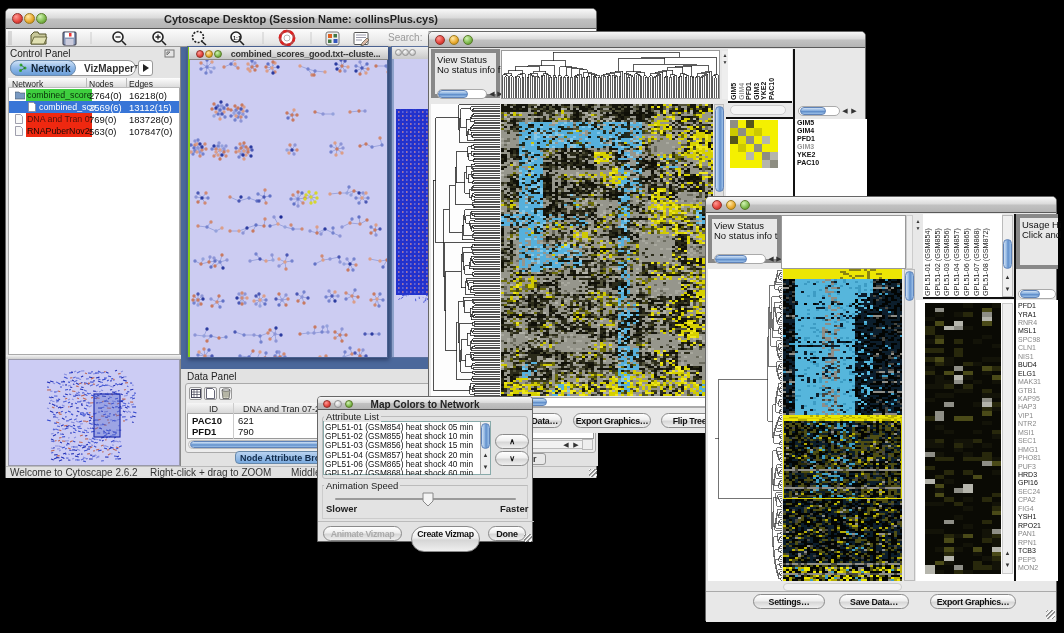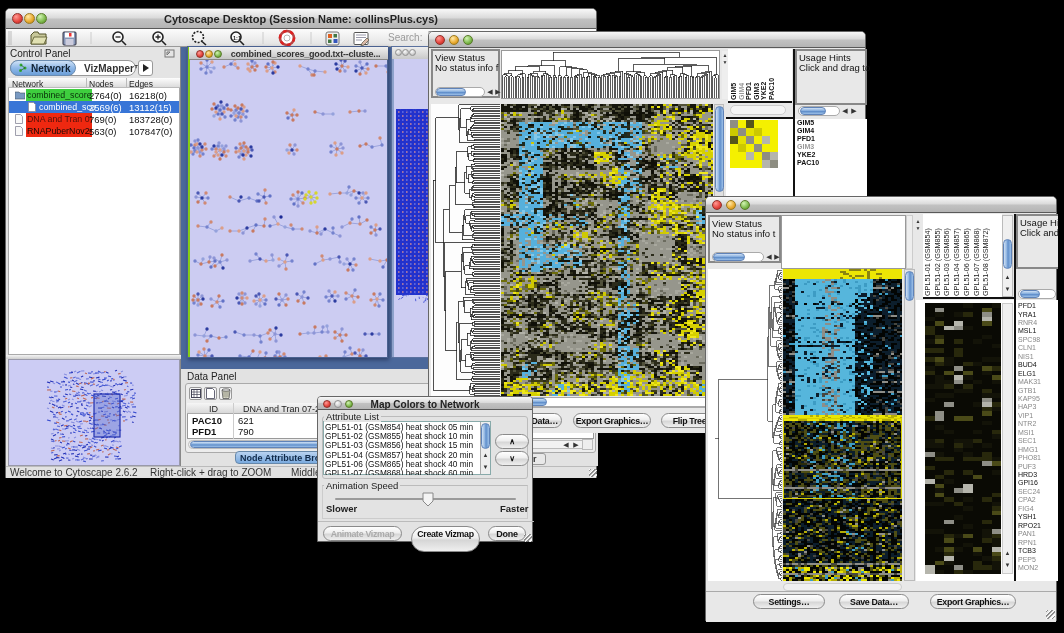--- a/index.html
+++ b/index.html
@@ -6,21 +6,21 @@
 .a{position:absolute}
 .win{position:absolute;border:1px solid #666;border-radius:5px 5px 0 0;background:#e9e9e9}
 .tb{position:absolute;left:0;right:0;top:0;border-bottom:1px solid #595959;border-radius:4px 4px 0 0;
  background:linear-gradient(#f8f8f8,#d9d9d9 48%,#c2c2c2 52%,#b4b4b4)}
 .tt{position:absolute;left:0;right:0;text-align:center;font-weight:bold;color:#222;white-space:nowrap}
 .tl{position:absolute;border-radius:50%}
 .red{background:radial-gradient(circle at 35% 30%,#ff9a94,#e4423a 60%,#a32e26);border:1px solid #92312b}
 .yel{background:radial-gradient(circle at 35% 30%,#ffe9a8,#e9a92d 60%,#b07b16);border:1px solid #9a7a20}
 .grn{background:radial-gradient(circle at 35% 30%,#d2f4b2,#7cb84c 60%,#50861e);border:1px solid #5a7a2a}
 .gry{background:radial-gradient(circle at 35% 30%,#fbfbfb,#cfcfcf 60%,#a8a8a8);border:1px solid #909090}
-.pane{position:absolute;background:#e8e8e8;border:2px solid #737373}
+.pane{position:absolute;background:#e8e8e8;border:4px solid #737373}
 .txt{position:absolute;white-space:nowrap;color:#111}
 .btn{position:absolute;border:1px solid #8a8a8a;border-radius:99px;color:#111;text-align:center;
  background:linear-gradient(#fff,#eee 45%,#d6d6d6 55%,#efefef);font-weight:bold;overflow:hidden;letter-spacing:-0.3px}
 .sbt{position:absolute;background:#fff;border:1px solid #aaa;border-radius:99px}
 .gel{position:absolute;border-radius:99px;border:1px solid #5f83b9;
  background:linear-gradient(#cfe0f4,#86aede 45%,#5d8cc9 55%,#9cc0e8)}
 .gelv{position:absolute;border-radius:99px;border:1px solid #5f83b9;
  background:linear-gradient(90deg,#cfe0f4,#86aede 45%,#5d8cc9 55%,#9cc0e8)}
 .arr{position:absolute;color:#333;text-align:center;font-size:7px;line-height:8px}
 svg{position:absolute;display:block}
@@ -301,24 +301,20 @@
       <text transform="rotate(-90 30.799999999999997 51)" x="30.799999999999997" y="51" font-size="7" font-weight="bold" fill="#111">GIM3</text>
       <text transform="rotate(-90 38.4 51)" x="38.4" y="51" font-size="7" font-weight="bold" fill="#111">YKE2</text>
       <text transform="rotate(-90 46.0 51)" x="46.0" y="51" font-size="7" font-weight="bold" fill="#111">PAC10</text>
     </svg>
     <div class="a" style="left:299px;top:69px;width:64px;height:2px;background:#111"></div>
     <div class="a" style="left:301px;top:73px;width:56px;height:10px;background:#f4f4f4;border:1px solid #ccc;border-radius:5px"></div>
     <div class="a" style="left:297px;top:85px;width:67px;height:2px;background:#111"></div>
     <div class="a" style="left:364px;top:17px;width:2px;height:358px;background:#111"></div>
     <div class="a" style="left:297px;top:87px;width:67px;height:288px;background:#fff"></div>
     <div class="a" style="left:366px;top:87px;width:72px;height:288px;background:#fff"></div>
-    <div class="pane" style="left:366px;top:17px;width:72px;height:56px;border-color:#888">
-      <div class="txt" style="left:2px;top:1px;font-size:9.5px">Usage Hints</div>
-      <div class="txt" style="left:2px;top:11px;font-size:9.5px">Click and drag to</div>
-    </div>
     <div class="sbt" style="left:369px;top:74px;width:42px;height:10px"></div>
     <div class="gel" style="left:371px;top:75px;width:26px;height:8px"></div>
     <div class="arr" style="left:412px;top:75px;width:8px">◀</div>
     <div class="arr" style="left:421px;top:75px;width:8px">▶</div>
     <div class="a" style="left:2px;top:72px;width:69px;height:292px;background:#fdfdfd">
       <svg style="left:0;top:0" width="69" height="292" viewBox="0 0 69 292">
         <path stroke="#151515" stroke-width="0.75" fill="none" shape-rendering="crispEdges" d="M69.0 4.3L42.3 4.3M69.0 6.0L42.3 6.0M42.3 4.3L42.3 6.0M42.3 5.2L41.3 5.2M69.0 7.7L41.3 7.7M41.3 5.2L41.3 7.7M69.0 2.6L39.9 2.6M41.3 6.4L39.9 6.4M39.9 2.6L39.9 6.4M69.0 9.4L42.6 9.4M69.0 11.2L42.6 11.2M42.6 9.4L42.6 11.2M42.6 10.3L41.6 10.3M69.0 12.9L41.6 12.9M41.6 10.3L41.6 12.9M41.6 11.6L40.1 11.6M69.0 14.6L40.1 14.6M40.1 11.6L40.1 14.6M69.0 16.3L43.4 16.3M69.0 18.0L43.4 18.0M43.4 16.3L43.4 18.0M40.1 13.1L39.1 13.1M43.4 17.2L39.1 17.2M39.1 13.1L39.1 17.2M69.0 19.8L42.6 19.8M69.0 21.5L42.6 21.5M42.6 19.8L42.6 21.5M42.6 20.6L41.6 20.6M69.0 23.2L41.6 23.2M41.6 20.6L41.6 23.2M41.6 21.9L40.6 21.9M69.0 24.9L40.6 24.9M40.6 21.9L40.6 24.9M40.6 23.4L39.0 23.4M69.0 26.6L39.0 26.6M39.0 23.4L39.0 26.6M69.0 30.1L42.7 30.1M69.0 31.8L42.7 31.8M42.7 30.1L42.7 31.8M42.7 30.9L41.7 30.9M69.0 33.5L41.7 33.5M41.7 30.9L41.7 33.5M69.0 28.3L40.3 28.3M41.7 32.2L40.3 32.2M40.3 28.3L40.3 32.2M39.0 25.0L37.3 25.0M40.3 30.3L37.3 30.3M37.3 25.0L37.3 30.3M69.0 35.2L43.9 35.2M69.0 36.9L43.9 36.9M43.9 35.2L43.9 36.9M37.3 27.6L36.3 27.6M43.9 36.1L36.3 36.1M36.3 27.6L36.3 36.1M39.1 15.1L35.3 15.1M36.3 31.9L35.3 31.9M35.3 15.1L35.3 31.9M39.9 4.5L29.7 4.5M35.3 23.5L29.7 23.5M29.7 4.5L29.7 23.5M29.7 14.0L28.7 14.0M69.0 38.6L28.7 38.6M28.7 14.0L28.7 38.6M69.0 0.9L27.7 0.9M28.7 26.3L27.7 26.3M27.7 0.9L27.7 26.3M69.0 40.4L42.8 40.4M69.0 42.1L42.8 42.1M42.8 40.4L42.8 42.1M69.0 43.8L43.2 43.8M69.0 45.5L43.2 45.5M43.2 43.8L43.2 45.5M42.8 41.2L40.7 41.2M43.2 44.7L40.7 44.7M40.7 41.2L40.7 44.7M69.0 49.0L43.2 49.0M69.0 50.7L43.2 50.7M43.2 49.0L43.2 50.7M43.2 49.8L42.2 49.8M69.0 52.4L42.2 52.4M42.2 49.8L42.2 52.4M69.0 47.2L40.0 47.2M42.2 51.1L40.0 51.1M40.0 47.2L40.0 51.1M69.0 54.1L43.2 54.1M69.0 55.8L43.2 55.8M43.2 54.1L43.2 55.8M43.2 55.0L42.2 55.0M69.0 57.5L42.2 57.5M42.2 55.0L42.2 57.5M40.0 49.2L37.6 49.2M42.2 56.3L37.6 56.3M37.6 49.2L37.6 56.3M40.7 42.9L36.6 42.9M37.6 52.7L36.6 52.7M36.6 42.9L36.6 52.7M69.0 59.3L43.6 59.3M69.0 61.0L43.6 61.0M43.6 59.3L43.6 61.0M69.0 64.4L42.4 64.4M69.0 66.1L42.4 66.1M42.4 64.4L42.4 66.1M69.0 62.7L41.4 62.7M42.4 65.3L41.4 65.3M41.4 62.7L41.4 65.3M43.6 60.1L40.4 60.1M41.4 64.0L40.4 64.0M40.4 60.1L40.4 64.0M69.0 69.6L42.2 69.6M69.0 71.3L42.2 71.3M42.2 69.6L42.2 71.3M69.0 73.0L42.3 73.0M69.0 74.7L42.3 74.7M42.3 73.0L42.3 74.7M42.2 70.4L41.2 70.4M42.3 73.9L41.2 73.9M41.2 70.4L41.2 73.9M69.0 67.8L40.2 67.8M41.2 72.1L40.2 72.1M40.2 67.8L40.2 72.1M69.0 76.4L42.5 76.4M69.0 78.2L42.5 78.2M42.5 76.4L42.5 78.2M42.5 77.3L41.5 77.3M69.0 79.9L41.5 79.9M41.5 77.3L41.5 79.9M40.2 70.0L37.6 70.0M41.5 78.6L37.6 78.6M37.6 70.0L37.6 78.6M40.4 62.0L35.2 62.0M37.6 74.3L35.2 74.3M35.2 62.0L35.2 74.3M69.0 81.6L42.2 81.6M69.0 83.3L42.2 83.3M42.2 81.6L42.2 83.3M42.2 82.4L41.2 82.4M69.0 85.0L41.2 85.0M41.2 82.4L41.2 85.0M41.2 83.7L40.2 83.7M69.0 86.7L40.2 86.7M40.2 83.7L40.2 86.7M69.0 88.5L42.7 88.5M69.0 90.2L42.7 90.2M42.7 88.5L42.7 90.2M69.0 91.9L43.5 91.9M69.0 93.6L43.5 93.6M43.5 91.9L43.5 93.6M42.7 89.3L41.7 89.3M43.5 92.8L41.7 92.8M41.7 89.3L41.7 92.8M69.0 95.3L43.3 95.3M69.0 97.0L43.3 97.0M43.3 95.3L43.3 97.0M41.7 91.0L40.7 91.0M43.3 96.2L40.7 96.2M40.7 91.0L40.7 96.2M40.2 85.2L38.8 85.2M40.7 93.6L38.8 93.6M38.8 85.2L38.8 93.6M35.2 68.2L33.8 68.2M38.8 89.4L33.8 89.4M33.8 68.2L33.8 89.4M36.6 47.8L25.0 47.8M33.8 78.8L25.0 78.8M25.0 47.8L25.0 78.8M69.0 102.2L43.1 102.2M69.0 103.9L43.1 103.9M43.1 102.2L43.1 103.9M69.0 100.5L42.1 100.5M43.1 103.1L42.1 103.1M42.1 100.5L42.1 103.1M69.0 98.8L41.1 98.8M42.1 101.8L41.1 101.8M41.1 98.8L41.1 101.8M25.0 63.3L24.0 63.3M41.1 100.3L24.0 100.3M24.0 63.3L24.0 100.3M69.0 110.8L43.3 110.8M69.0 112.5L43.3 112.5M43.3 110.8L43.3 112.5M69.0 109.1L41.4 109.1M43.3 111.6L41.4 111.6M41.4 109.1L41.4 111.6M69.0 107.4L40.4 107.4M41.4 110.4L40.4 110.4M40.4 107.4L40.4 110.4M40.4 108.9L39.4 108.9M69.0 114.2L39.4 114.2M39.4 108.9L39.4 114.2M69.0 115.9L43.5 115.9M69.0 117.7L43.5 117.7M43.5 115.9L43.5 117.7M69.0 122.8L42.7 122.8M69.0 124.5L42.7 124.5M42.7 122.8L42.7 124.5M69.0 121.1L41.7 121.1M42.7 123.7L41.7 123.7M41.7 121.1L41.7 123.7M69.0 126.2L42.8 126.2M69.0 128.0L42.8 128.0M42.8 126.2L42.8 128.0M41.7 122.4L40.7 122.4M42.8 127.1L40.7 127.1M40.7 122.4L40.7 127.1M69.0 119.4L39.7 119.4M40.7 124.7L39.7 124.7M39.7 119.4L39.7 124.7M43.5 116.8L38.7 116.8M39.7 122.1L38.7 122.1M38.7 116.8L38.7 122.1M39.4 111.5L34.6 111.5M38.7 119.4L34.6 119.4M34.6 111.5L34.6 119.4M69.0 105.6L33.6 105.6M34.6 115.5L33.6 115.5M33.6 105.6L33.6 115.5M69.0 129.7L42.3 129.7M69.0 131.4L42.3 131.4M42.3 129.7L42.3 131.4M42.3 130.5L41.3 130.5M69.0 133.1L41.3 133.1M41.3 130.5L41.3 133.1M33.6 110.6L32.6 110.6M41.3 131.8L32.6 131.8M32.6 110.6L32.6 131.8M69.0 134.8L43.3 134.8M69.0 136.6L43.3 136.6M43.3 134.8L43.3 136.6M32.6 121.2L31.0 121.2M43.3 135.7L31.0 135.7M31.0 121.2L31.0 135.7M24.0 81.8L18.4 81.8M31.0 128.4L18.4 128.4M18.4 81.8L18.4 128.4M69.0 140.0L43.3 140.0M69.0 141.7L43.3 141.7M43.3 140.0L43.3 141.7M43.3 140.8L41.2 140.8M69.0 143.4L41.2 143.4M41.2 140.8L41.2 143.4M41.2 142.1L40.2 142.1M69.0 145.1L40.2 145.1M40.2 142.1L40.2 145.1M69.0 148.6L42.4 148.6M69.0 150.3L42.4 150.3M42.4 148.6L42.4 150.3M69.0 146.9L41.4 146.9M42.4 149.4L41.4 149.4M41.4 146.9L41.4 149.4M69.0 153.7L42.5 153.7M69.0 155.4L42.5 155.4M42.5 153.7L42.5 155.4M69.0 158.9L43.6 158.9M69.0 160.6L43.6 160.6M43.6 158.9L43.6 160.6M69.0 157.2L42.6 157.2M43.6 159.7L42.6 159.7M42.6 157.2L42.6 159.7M42.5 154.6L41.5 154.6M42.6 158.5L41.5 158.5M41.5 154.6L41.5 158.5M69.0 152.0L40.2 152.0M41.5 156.5L40.2 156.5M40.2 152.0L40.2 156.5M40.2 154.3L39.2 154.3M69.0 162.3L39.2 162.3M39.2 154.3L39.2 162.3M69.0 164.0L42.1 164.0M69.0 165.8L42.1 165.8M42.1 164.0L42.1 165.8M39.2 158.3L38.2 158.3M42.1 164.9L38.2 164.9M38.2 158.3L38.2 164.9M69.0 167.5L42.8 167.5M69.0 169.2L42.8 169.2M42.8 167.5L42.8 169.2M69.0 170.9L42.5 170.9M69.0 172.6L42.5 172.6M42.5 170.9L42.5 172.6M42.8 168.3L41.5 168.3M42.5 171.8L41.5 171.8M41.5 168.3L41.5 171.8M38.2 161.6L33.6 161.6M41.5 170.0L33.6 170.0M33.6 161.6L33.6 170.0M41.4 148.1L32.6 148.1M33.6 165.8L32.6 165.8M32.6 148.1L32.6 165.8M40.2 143.6L31.0 143.6M32.6 157.0L31.0 157.0M31.0 143.6L31.0 157.0M69.0 177.8L42.2 177.8M69.0 179.5L42.2 179.5M42.2 177.8L42.2 179.5M69.0 181.2L42.6 181.2M69.0 182.9L42.6 182.9M42.6 181.2L42.6 182.9M69.0 184.6L42.1 184.6M69.0 186.4L42.1 186.4M42.1 184.6L42.1 186.4M42.6 182.1L40.0 182.1M42.1 185.5L40.0 185.5M40.0 182.1L40.0 185.5M40.0 183.8L39.0 183.8M69.0 188.1L39.0 188.1M39.0 183.8L39.0 188.1M42.2 178.6L37.6 178.6M39.0 185.9L37.6 185.9M37.6 178.6L37.6 185.9M69.0 176.1L36.6 176.1M37.6 182.3L36.6 182.3M36.6 176.1L36.6 182.3M69.0 174.3L35.6 174.3M36.6 179.2L35.6 179.2M35.6 174.3L35.6 179.2M69.0 189.8L43.5 189.8M69.0 191.5L43.5 191.5M43.5 189.8L43.5 191.5M35.6 176.8L34.6 176.8M43.5 190.7L34.6 190.7M34.6 176.8L34.6 190.7M31.0 150.3L30.0 150.3M34.6 183.7L30.0 183.7M30.0 150.3L30.0 183.7M69.0 198.4L43.7 198.4M69.0 200.1L43.7 200.1M43.7 198.4L43.7 200.1M69.0 196.7L42.1 196.7M43.7 199.2L42.1 199.2M42.1 196.7L42.1 199.2M69.0 195.0L41.1 195.0M42.1 198.0L41.1 198.0M41.1 195.0L41.1 198.0M69.0 201.8L42.9 201.8M69.0 203.5L42.9 203.5M42.9 201.8L42.9 203.5M42.9 202.7L41.1 202.7M69.0 205.3L41.1 205.3M41.1 202.7L41.1 205.3M69.0 207.0L42.1 207.0M69.0 208.7L42.1 208.7M42.1 207.0L42.1 208.7M69.0 210.4L43.7 210.4M69.0 212.1L43.7 212.1M43.7 210.4L43.7 212.1M43.7 211.3L42.7 211.3M69.0 213.8L42.7 213.8M42.7 211.3L42.7 213.8M42.1 207.8L41.1 207.8M42.7 212.6L41.1 212.6M41.1 207.8L41.1 212.6M41.1 210.2L40.1 210.2M69.0 215.6L40.1 215.6M40.1 210.2L40.1 215.6M41.1 204.0L39.1 204.0M40.1 212.9L39.1 212.9M39.1 204.0L39.1 212.9M41.1 196.5L33.3 196.5M39.1 208.4L33.3 208.4M33.3 196.5L33.3 208.4M69.0 193.2L32.3 193.2M33.3 202.4L32.3 202.4M32.3 193.2L32.3 202.4M69.0 217.3L43.0 217.3M69.0 219.0L43.0 219.0M43.0 217.3L43.0 219.0M69.0 220.7L43.3 220.7M69.0 222.4L43.3 222.4M43.3 220.7L43.3 222.4M43.0 218.1L41.6 218.1M43.3 221.6L41.6 221.6M41.6 218.1L41.6 221.6M69.0 225.9L42.7 225.9M69.0 227.6L42.7 227.6M42.7 225.9L42.7 227.6M42.7 226.7L41.7 226.7M69.0 229.3L41.7 229.3M41.7 226.7L41.7 229.3M69.0 224.2L40.7 224.2M41.7 228.0L40.7 228.0M40.7 224.2L40.7 228.0M69.0 231.0L43.8 231.0M69.0 232.7L43.8 232.7M43.8 231.0L43.8 232.7M40.7 226.1L39.7 226.1M43.8 231.9L39.7 231.9M39.7 226.1L39.7 231.9M69.0 236.2L42.8 236.2M69.0 237.9L42.8 237.9M42.8 236.2L42.8 237.9M69.0 234.5L41.7 234.5M42.8 237.0L41.7 237.0M41.7 234.5L41.7 237.0M41.7 235.7L40.7 235.7M69.0 239.6L40.7 239.6M40.7 235.7L40.7 239.6M69.0 241.3L43.5 241.3M69.0 243.0L43.5 243.0M43.5 241.3L43.5 243.0M43.5 242.2L41.6 242.2M69.0 244.8L41.6 244.8M41.6 242.2L41.6 244.8M41.6 243.5L40.0 243.5M69.0 246.5L40.0 246.5M40.0 243.5L40.0 246.5M40.7 237.7L39.0 237.7M40.0 245.0L39.0 245.0M39.0 237.7L39.0 245.0M39.7 229.0L36.1 229.0M39.0 241.3L36.1 241.3M36.1 229.0L36.1 241.3M69.0 249.9L42.9 249.9M69.0 251.6L42.9 251.6M42.9 249.9L42.9 251.6M69.0 253.4L42.3 253.4M69.0 255.1L42.3 255.1M42.3 253.4L42.3 255.1M42.3 254.2L41.3 254.2M69.0 256.8L41.3 256.8M41.3 254.2L41.3 256.8M42.9 250.8L40.3 250.8M41.3 255.5L40.3 255.5M40.3 250.8L40.3 255.5M69.0 248.2L39.3 248.2M40.3 253.1L39.3 253.1M39.3 248.2L39.3 253.1M69.0 258.5L43.5 258.5M69.0 260.2L43.5 260.2M43.5 258.5L43.5 260.2M43.5 259.4L41.9 259.4M69.0 261.9L41.9 261.9M41.9 259.4L41.9 261.9M69.0 263.7L42.4 263.7M69.0 265.4L42.4 265.4M42.4 263.7L42.4 265.4M41.9 260.7L40.9 260.7M42.4 264.5L40.9 264.5M40.9 260.7L40.9 264.5M39.3 250.7L34.6 250.7M40.9 262.6L34.6 262.6M34.6 250.7L34.6 262.6M36.1 235.2L30.7 235.2M34.6 256.6L30.7 256.6M30.7 235.2L30.7 256.6M69.0 268.8L43.7 268.8M69.0 270.5L43.7 270.5M43.7 268.8L43.7 270.5M69.0 267.1L41.5 267.1M43.7 269.7L41.5 269.7M41.5 267.1L41.5 269.7M30.7 245.9L29.7 245.9M41.5 268.4L29.7 268.4M29.7 245.9L29.7 268.4M41.6 219.9L28.1 219.9M29.7 257.1L28.1 257.1M28.1 219.9L28.1 257.1M32.3 197.8L27.1 197.8M28.1 238.5L27.1 238.5M27.1 197.8L27.1 238.5M69.0 274.0L42.6 274.0M69.0 275.7L42.6 275.7M42.6 274.0L42.6 275.7M69.0 272.2L41.6 272.2M42.6 274.8L41.6 274.8M41.6 272.2L41.6 274.8M41.6 273.5L40.6 273.5M69.0 277.4L40.6 277.4M40.6 273.5L40.6 277.4M27.1 218.2L25.5 218.2M40.6 275.5L25.5 275.5M25.5 218.2L25.5 275.5M30.0 167.0L14.9 167.0M25.5 246.8L14.9 246.8M14.9 167.0L14.9 246.8M69.0 138.3L13.9 138.3M14.9 206.9L13.9 206.9M13.9 138.3L13.9 206.9M18.4 105.1L12.9 105.1M13.9 172.6L12.9 172.6M12.9 105.1L12.9 172.6M27.7 13.6L4.5 13.6M12.9 138.9L4.5 138.9M4.5 13.6L4.5 138.9M69.0 280.8L43.8 280.8M69.0 282.6L43.8 282.6M43.8 280.8L43.8 282.6M69.0 284.3L43.1 284.3M69.0 286.0L43.1 286.0M43.1 284.3L43.1 286.0M43.8 281.7L42.1 281.7M43.1 285.1L42.1 285.1M42.1 281.7L42.1 285.1M42.1 283.4L41.1 283.4M69.0 287.7L41.1 287.7M41.1 283.4L41.1 287.7M69.0 279.1L39.8 279.1M41.1 285.6L39.8 285.6M39.8 279.1L39.8 285.6M69.0 289.4L43.1 289.4M69.0 291.1L43.1 291.1M43.1 289.4L43.1 291.1M39.8 282.3L38.8 282.3M43.1 290.3L38.8 290.3M38.8 282.3L38.8 290.3M4.5 76.2L2.1 76.2M38.8 286.3L2.1 286.3M2.1 76.2L2.1 286.3M2.1 181.3L2.1 181.3"></path>
       </svg>
     </div>
     <div class="a" style="left:72px;top:72px;width:212px;height:292px;overflow:hidden;background:#8a8a80">

